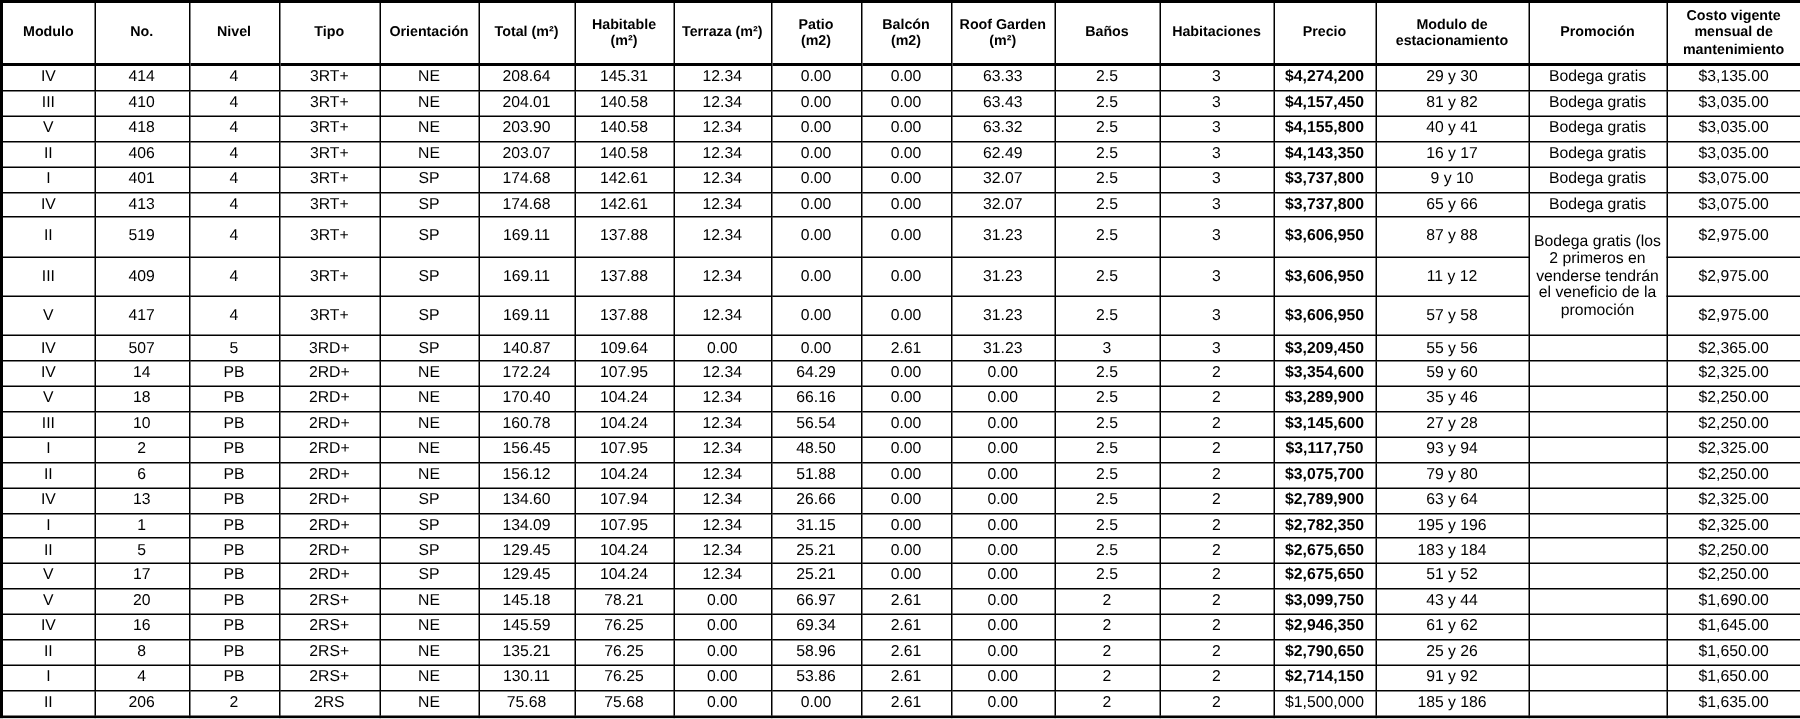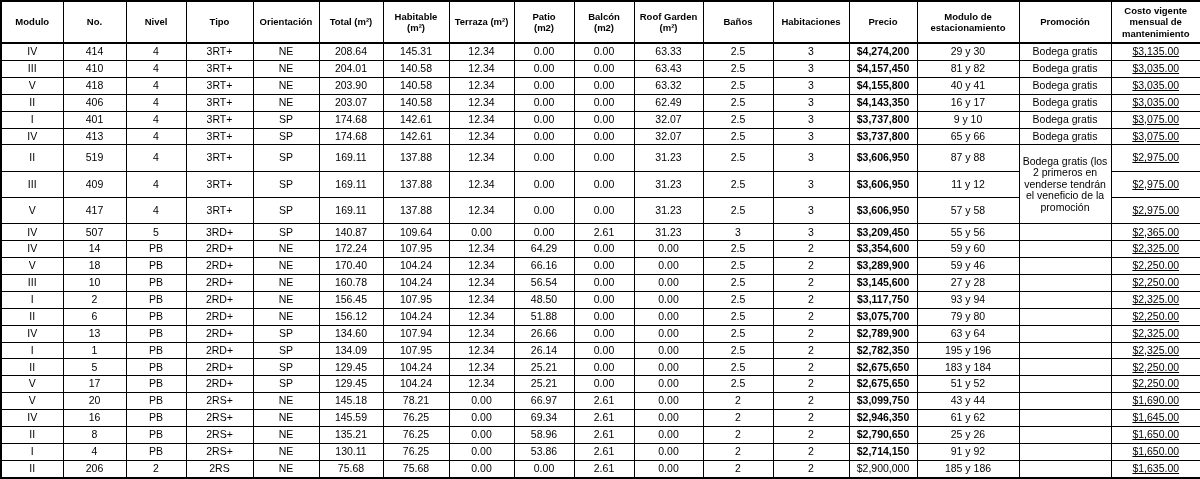--- a/index.html
+++ b/index.html
@@ -32,21 +32,21 @@
     vertical-align: middle;
     font-size: 10.5px;
     line-height: 1.1;
     padding: 0 2px;
     overflow: hidden;
     background: #ffffff;
   }
   td.c-price { font-weight: 700; margin-top: 12px; }
   td.c-price.normal { font-weight: 400; }
   td.c-big { font-size: 12.5px; }
-  td.c-right { text-align: right; padding-right: 4px; text-decoration: underline; }
+  td.c-right { text-align: right; padding-right: 4px; }
   td.c-promo-small {
     font-size: 8.5px;
     line-height: 1.25;
     padding: 0 2px;
     text-align: center;
     margin-left: 29px;
   }
 </style>
 </head>
 <body>
@@ -316,21 +316,21 @@
           <td class="c-std">NE</td>
           <td class="c-std">170.40</td>
           <td class="c-std">104.24</td>
           <td class="c-std">12.34</td>
           <td class="c-std">66.16</td>
           <td class="c-std">0.00</td>
           <td class="c-std">0.00</td>
           <td class="c-std">2.5</td>
           <td class="c-std">2</td>
           <td class="c-price">$3,289,900</td>
-          <td class="c-big">59 y 46</td>
+          <td class="c-big">35 y 46</td>
           <td class="c-big"></td>
           <td class="c-big c-right">$2,250.00</td>
         </tr>
         <tr>
           <td class="c-std">III</td>
           <td class="c-std">10</td>
           <td class="c-std">PB</td>
           <td class="c-std">2RD+</td>
           <td class="c-std">NE</td>
           <td class="c-std">160.78</td>
@@ -405,21 +405,21 @@
         </tr>
         <tr>
           <td class="c-std">I</td>
           <td class="c-std">1</td>
           <td class="c-std">PB</td>
           <td class="c-std">2RD+</td>
           <td class="c-std">SP</td>
           <td class="c-std">134.09</td>
           <td class="c-std">107.95</td>
           <td class="c-std">12.34</td>
-          <td class="c-std">26.14</td>
+          <td class="c-std">31.15</td>
           <td class="c-std">0.00</td>
           <td class="c-std">0.00</td>
           <td class="c-std">2.5</td>
           <td class="c-std">2</td>
           <td class="c-price">$2,782,350</td>
           <td class="c-big">195 y 196</td>
           <td class="c-big"></td>
           <td class="c-big c-right">$2,325.00</td>
         </tr>
         <tr>
@@ -543,20 +543,20 @@
           <td class="c-std">2RS</td>
           <td class="c-std">NE</td>
           <td class="c-std">75.68</td>
           <td class="c-std">75.68</td>
           <td class="c-std">0.00</td>
           <td class="c-std">0.00</td>
           <td class="c-std">2.61</td>
           <td class="c-std">0.00</td>
           <td class="c-std">2</td>
           <td class="c-std">2</td>
-          <td class="c-price normal">$2,900,000</td>
+          <td class="c-price normal">$1,500,000</td>
           <td class="c-big">185 y 186</td>
           <td class="c-big"></td>
           <td class="c-big c-right">$1,635.00</td>
         </tr>
       </tbody>
   </table>
 </div>
 
 </body></html>

